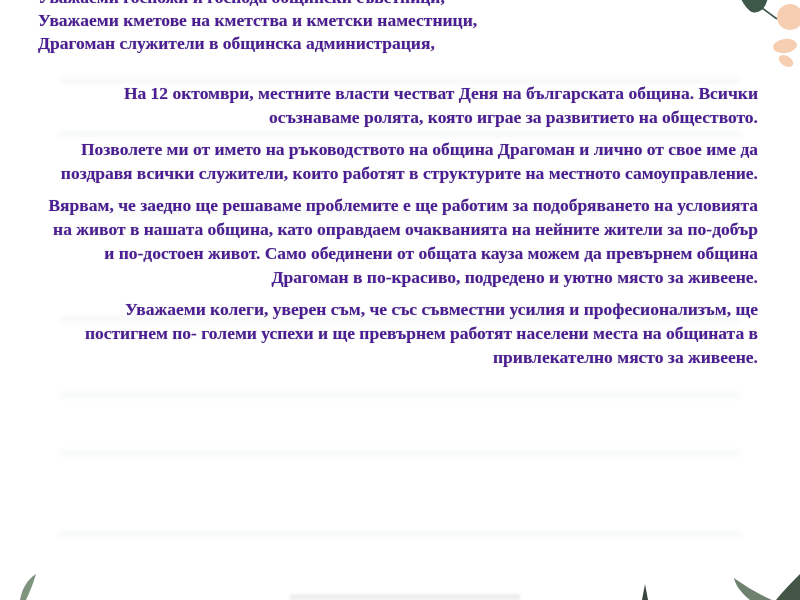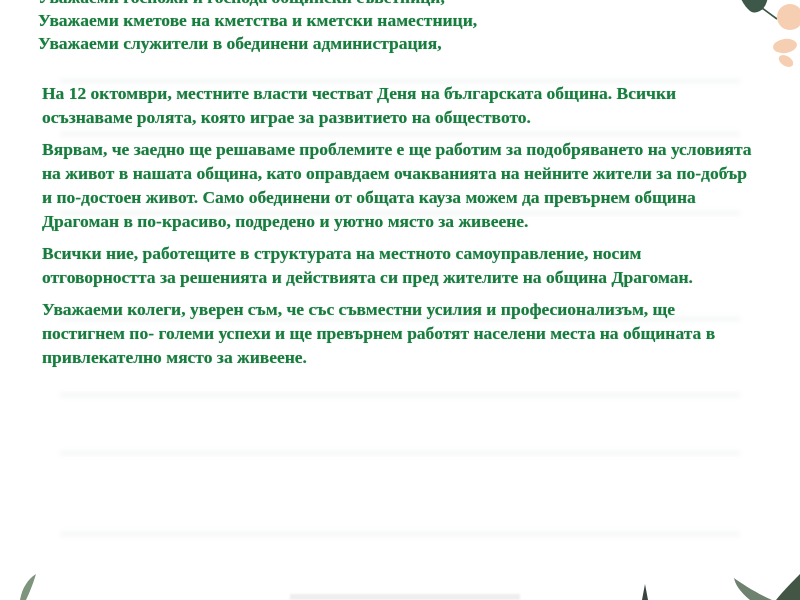--- a/index.html
+++ b/index.html
@@ -5,21 +5,21 @@
   html, body { margin: 0; padding: 0; }
   body { background: #e9e9e9; }
   .page {
     position: relative;
     width: 800px;
     height: 600px;
     background: #ffffff;
     overflow: hidden;
     font-family: "Liberation Serif", "DejaVu Serif", serif;
     font-weight: bold;
-    color: #15803d;
+    color: #4c1d95;
   }
   .text-col {
     position: absolute;
     top: 0; left: 0; right: 0;
   }
   .salutations {
     margin-top: -14px;
     padding-left: 38px;
     padding-right: 60px;
     font-size: 17.5px;
@@ -28,21 +28,21 @@
     text-shadow: 0 0 1px rgba(62,74,70,0.45);
   }
   .salutation-line { white-space: nowrap; }
   .paragraphs {
     padding: 0 42px;
   }
   .para {
     margin: 8px 0 0 0;
     font-size: 17.5px;
     line-height: 24px;
-    text-align: left;
+    text-align: right;
     text-shadow: 0 0 1px rgba(62,74,70,0.45);
   }
   .para:first-child { margin-top: 26px; }
   
   .ghost {
     position: absolute;
     left: 60px; right: 60px;
     height: 6px;
     background: rgba(115,125,120,0.055);
     filter: blur(2px);
@@ -71,26 +71,26 @@
 </style>
 </head>
 <body>
 
 <div class="page">
 
   <div class="text-col">
     <div class="salutations">
       <div class="salutation-line">Уважаеми госпожи и господа общински съветници,</div>
       <div class="salutation-line">Уважаеми кметове на кметства и кметски наместници,</div>
-      <div class="salutation-line">Уважаеми служители в обединени администрация,</div>
+      <div class="salutation-line">Драгоман служители в общинска администрация,</div>
     </div>
     <div class="paragraphs">
       <p class="para">На 12 октомври, местните власти честват Деня на българската община. Всички осъзнаваме ролята, която играе за развитието на обществото.</p>
+      <p class="para">Позволете ми от името на ръководството на община Драгоман и лично от свое име да поздравя всички служители, които работят в структурите на местното самоуправление.</p>
       <p class="para">Вярвам, че заедно ще решаваме проблемите е ще работим за подобряването на условията на живот в нашата община, като оправдаем очакванията на нейните жители за по-добър и по-достоен живот. Само обединени от общата кауза можем да превърнем община Драгоман в по-красиво, подредено и уютно място за живеене.</p>
-      <p class="para">Всички ние, работещите в структурата на местното самоуправление, носим отговорността за решенията и действията си пред жителите на община Драгоман.</p>
       <p class="para">Уважаеми колеги, уверен съм, че със съвместни усилия и професионализъм, ще постигнем по- големи успехи и ще превърнем работят населени места на общината в привлекателно място за живеене.</p>
     </div>
   </div>
 
   <div class="ghost g1"></div>
   <div class="ghost g2"></div>
   <div class="ghost g3"></div>
   <div class="ghost g4"></div>
   <div class="ghost g5"></div>
   <div class="ghost g6"></div>

